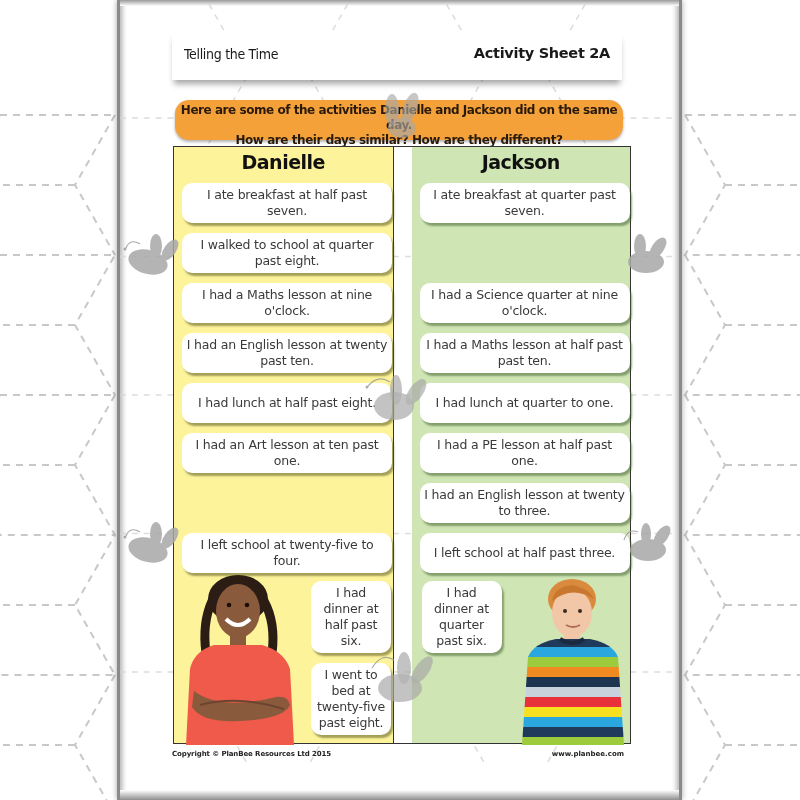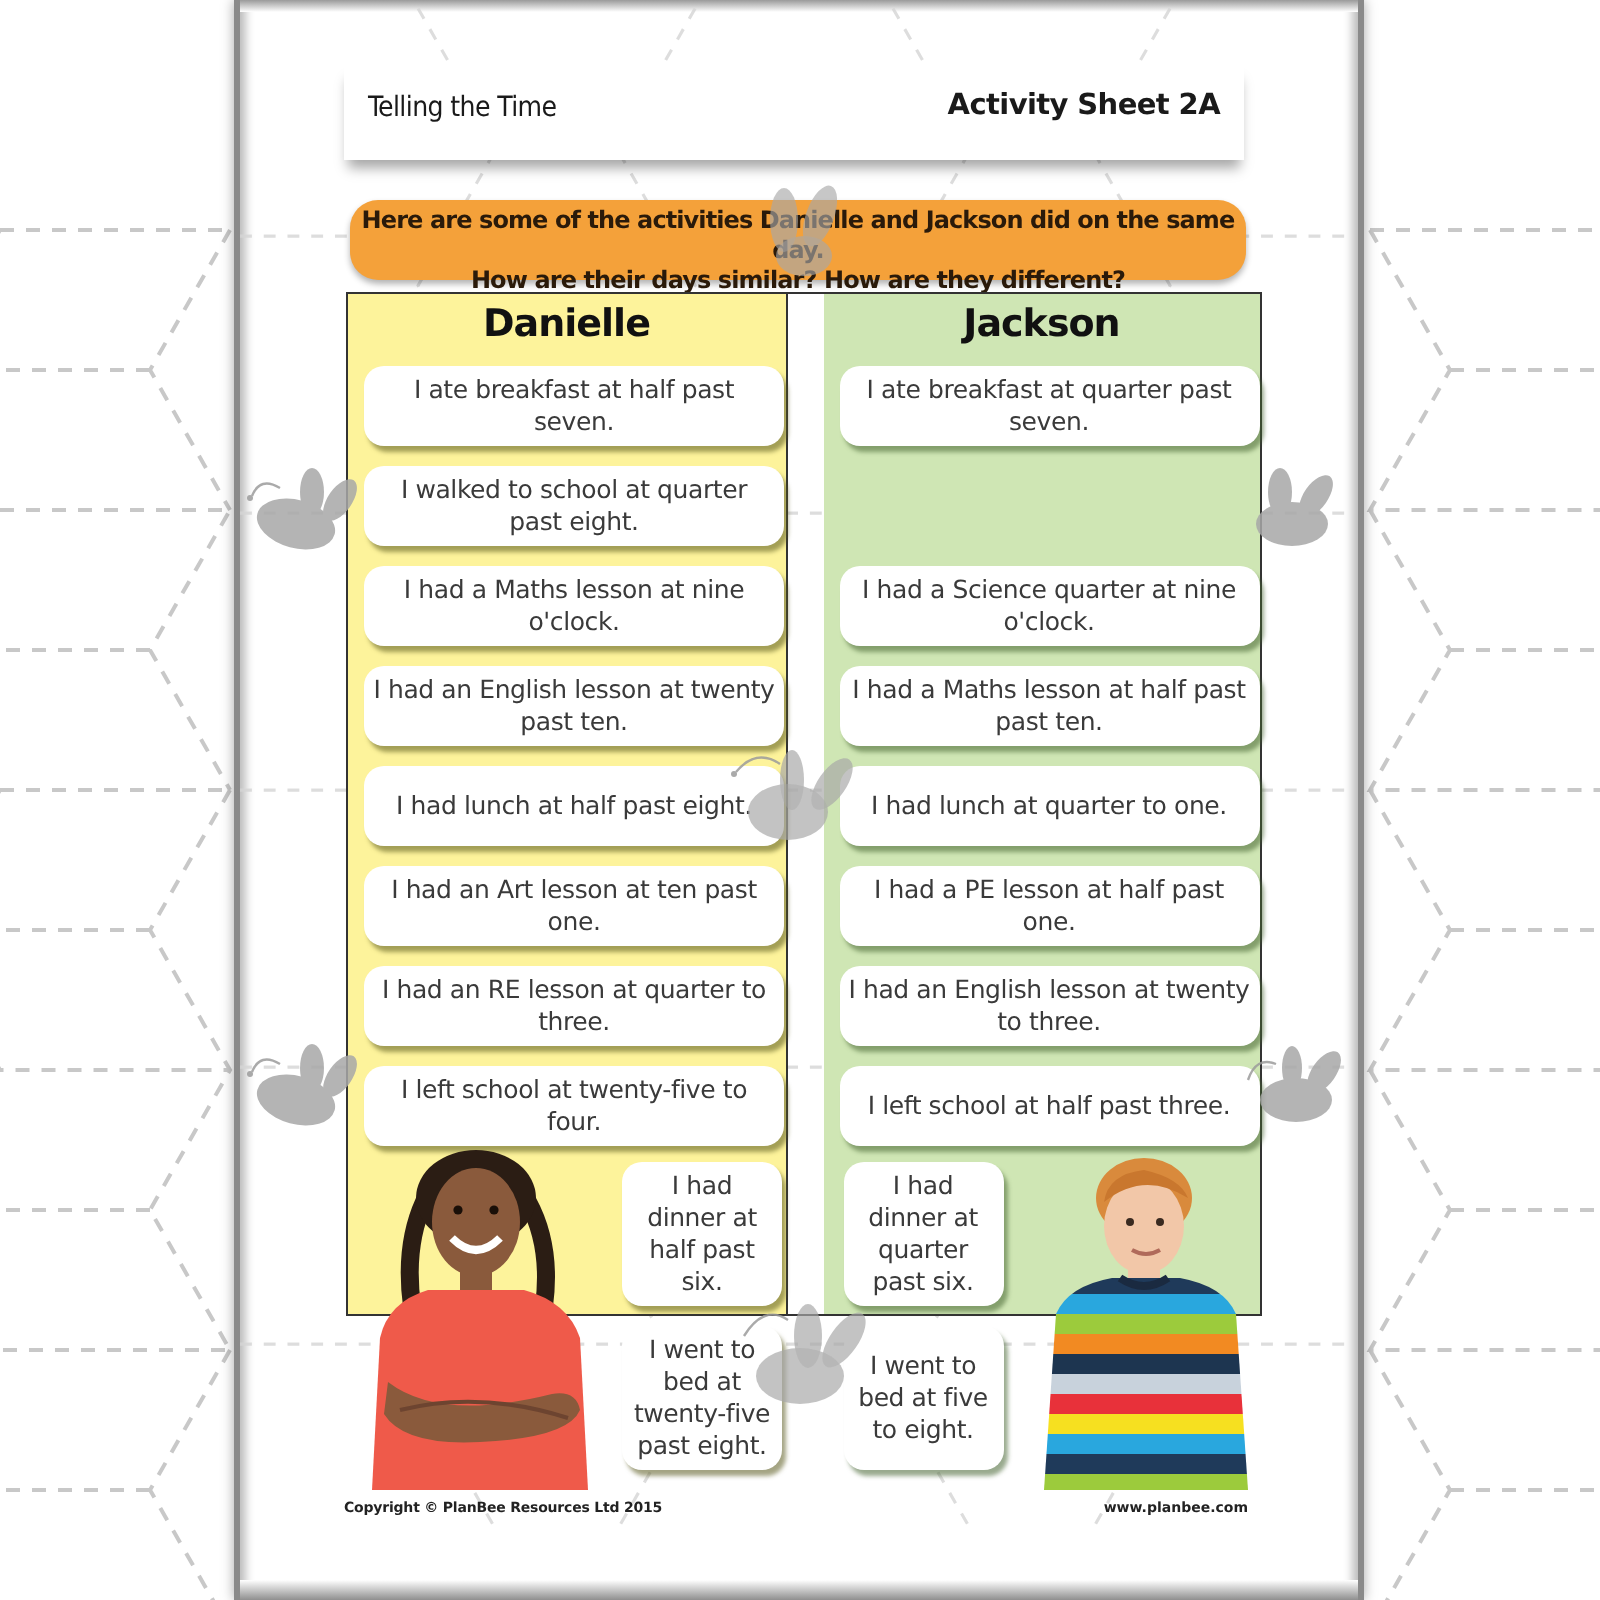--- a/index.html
+++ b/index.html
@@ -42,21 +42,21 @@
   .banner {
     position:absolute; left:55px; top:100px; width:448px; height:40px;
     background:#f4a13a; border-radius:14px;
     box-shadow: 0 2px 3px rgba(0,0,0,0.3);
     text-align:center; box-sizing:border-box; padding-top:3px;
   }
   .banner div { font-weight:bold; font-size:12px; line-height:15px; color:#2a1a0a; letter-spacing:-0.45px; }
 
   
   .columns {
-    position:absolute; left:53px; top:146px; width:458px; height:512px;
+    position:absolute; left:53px; top:146px; width:458px; height:598px;
     border:1.5px solid #333; box-sizing:border-box; display:flex;gap:18px;
   }
   .col { position:relative; height:100%; box-sizing:border-box; }
   .col-danielle { width:228px; background:#fdf39b; border-right:1.5px solid #333; }
   .col-jackson { width:227px; background:#cfe6b4; }
   .col-name {
     text-align:center; font-weight:bold; font-size:19px; color:#111;
     margin-top:4px; height:28px; letter-spacing:-0.5px;
   }
   .card {
@@ -118,21 +118,20 @@
   <div class="columns">
 
     <div class="col col-danielle">
       <div class="col-name">Danielle</div>
       <div class="card card-wide" style="top:86px;">I walked to school at quarter past eight.</div>
       <div class="card card-wide" style="top:36px;">I ate breakfast at half past seven.</div>
       <div class="card card-wide" style="top:136px;">I had a Maths lesson at nine o'clock.</div>
       <div class="card card-wide" style="top:186px;">I had an English lesson at twenty past ten.</div>
       <div class="card card-wide" style="top:236px;">I had lunch at half past eight.</div>
       <div class="card card-wide" style="top:286px;">I had an Art lesson at ten past one.</div>
-      <div class="card card-wide" style="top:336px;">I had an RE lesson at quarter to three.</div>
       <div class="card card-wide" style="top:386px;">I left school at twenty-five to four.</div>
 
       <svg class="person" style="left:6px; top:426px;" width="125" height="172" viewBox="0 0 125 172">
 
         <path d="M32 28 Q22 50 26 80 Q28 96 34 104" stroke="#2b1d14" stroke-width="9" fill="none" stroke-linecap="round"></path>
         <path d="M84 28 Q96 50 92 80 Q90 94 86 100" stroke="#2b1d14" stroke-width="9" fill="none" stroke-linecap="round"></path>
 
         <ellipse cx="58" cy="26" rx="30" ry="24" fill="#2b1d14"></ellipse>
 
         <ellipse cx="58" cy="38" rx="22" ry="27" fill="#8a5a3c"></ellipse>
@@ -156,21 +155,20 @@
       <div class="col-name">Jackson</div>
       <div class="card card-wide" style="top:36px;">I ate breakfast at quarter past seven.</div>
       <div class="card card-wide" style="top:136px;">I had a Science quarter at nine o'clock.</div>
       <div class="card card-wide" style="top:186px;">I had a Maths lesson at half past past ten.</div>
       <div class="card card-wide" style="top:236px;">I had lunch at quarter to one.</div>
       <div class="card card-wide" style="top:336px;">I had an English lesson at twenty to three.</div>
       <div class="card card-wide" style="top:286px;">I had a PE lesson at half past one.</div>
       <div class="card card-wide" style="top:386px;">I left school at half past three.</div>
 
       <div class="card card-small" style="left:10px; top:434px; height:72px;">I had dinner at quarter past six.</div>
-      <div class="card card-small" style="left:10px; top:516px; height:72px;">I went to bed at five to eight.</div>
 
       <svg class="person" style="left:108px; top:430px;" width="112" height="168" viewBox="0 0 112 168">
         <ellipse cx="52" cy="22" rx="24" ry="20" fill="#d98a3c"></ellipse>
         <ellipse cx="52" cy="36" rx="20" ry="24" fill="#f2c7a8"></ellipse>
         <path d="M32 24 Q52 8 74 22 Q70 12 52 8 Q34 10 32 24 Z" fill="#c9772e"></path>
         <circle cx="45" cy="34" r="2" fill="#3a2a20"></circle>
         <circle cx="60" cy="34" r="2" fill="#3a2a20"></circle>
         <path d="M46 48 Q53 52 60 48" stroke="#b06a5a" stroke-width="2" fill="none"></path>
         <rect x="44" y="56" width="16" height="10" fill="#f2c7a8"></rect>
 

